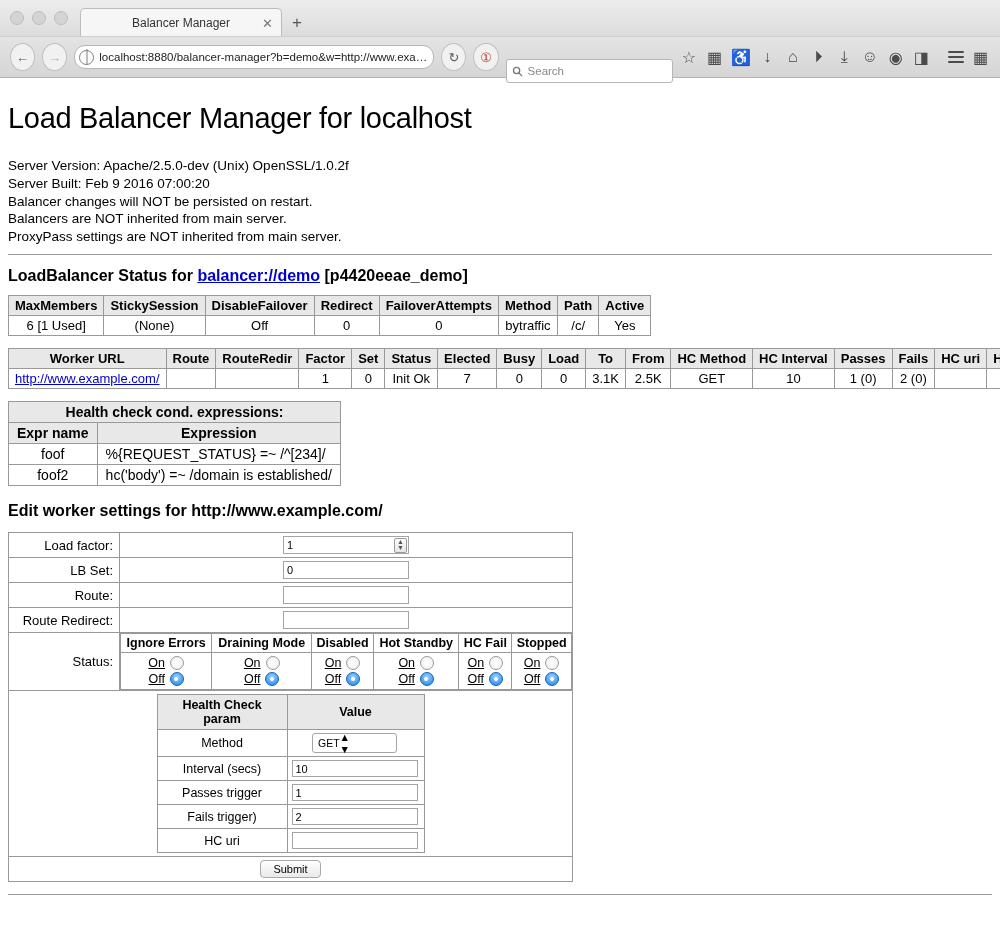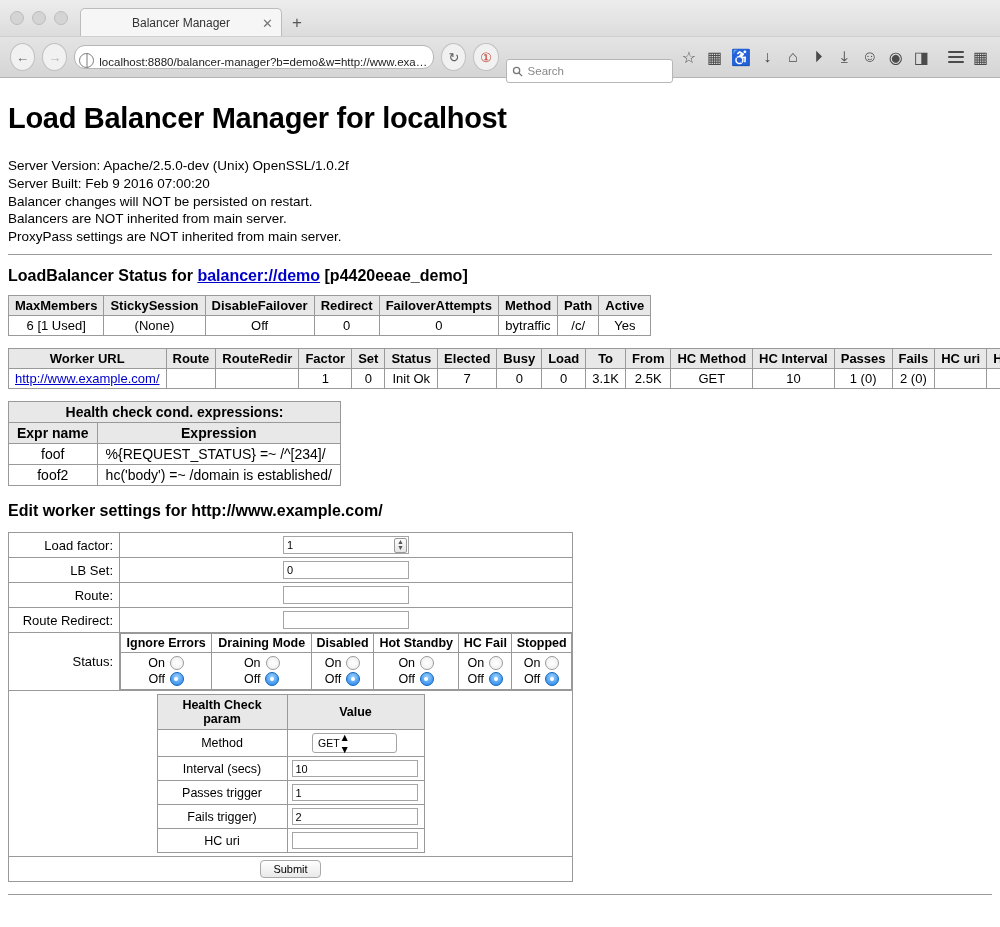--- a/index.html
+++ b/index.html
@@ -106,21 +106,21 @@
     cursor: pointer;
   }
   .navbtn.disabled { color: #b0b0b0; }
   .urlbar {
     flex: 0 0 350px;
     height: 22px;
     background: #ffffff;
     border: 1px solid #b6b6b6;
     border-radius: 11px;
     display: flex;
-    align-items: flex-end;
+    align-items: center;
     padding: 0 4px;
     gap: 5px;
     font-size: 11.5px;
     color: #222;
     overflow: hidden;
   }
   .urlbar .globe {
     width: 13px; height: 13px; border-radius: 50%;
     border: 1.5px solid #7d7d7d;
     flex: 0 0 auto;
@@ -167,21 +167,21 @@
   .menu-lines i { display:block; height:2px; background:#4b4b4b; border-radius:1px;}
 
   
   .page {
     padding: 14px 8px 0 8px;
     color: #000;
     font-size: 13px;
   }
   h1.pagetitle {
     font-size: 29px;
-    font-weight: bold;
+    font-weight: normal;
     margin: 10px 0 22px 0;
     letter-spacing: -0.3px;
   }
   .serverinfo {
     font-size: 13.5px;
     line-height: 1.32;
     margin-bottom: 0;
   }
   hr.rule {
     border: none;
@@ -291,20 +291,21 @@
   table.statustbl td {
     border: 1px solid #999;
     padding: 3px 6px;
     text-align: center;
   }
   .onoff {
     display: flex;
     flex-direction: column;
     gap: 2px;
     align-items: center;
+    text-decoration: underline;
   }
   .onoff .row {
     display: flex;
     align-items: center;
     gap: 5px;
   }
   .radio {
     width: 12px; height: 12px;
     border-radius: 50%;
     border: 1px solid #9a9a9a;

